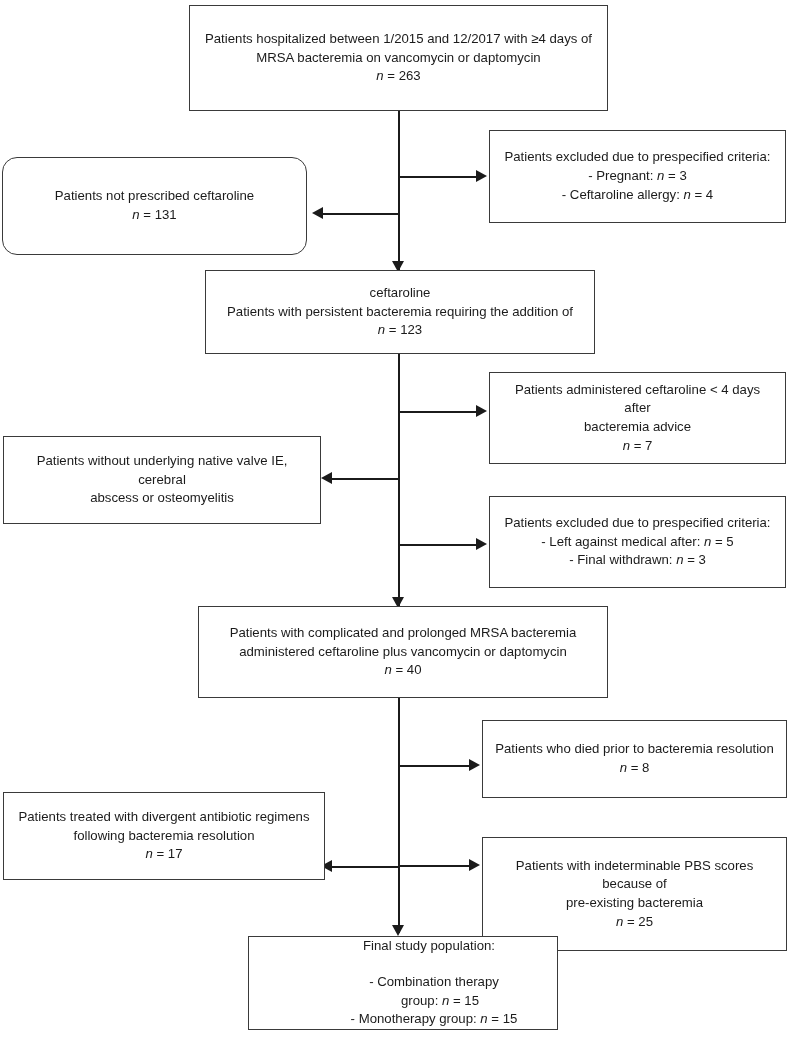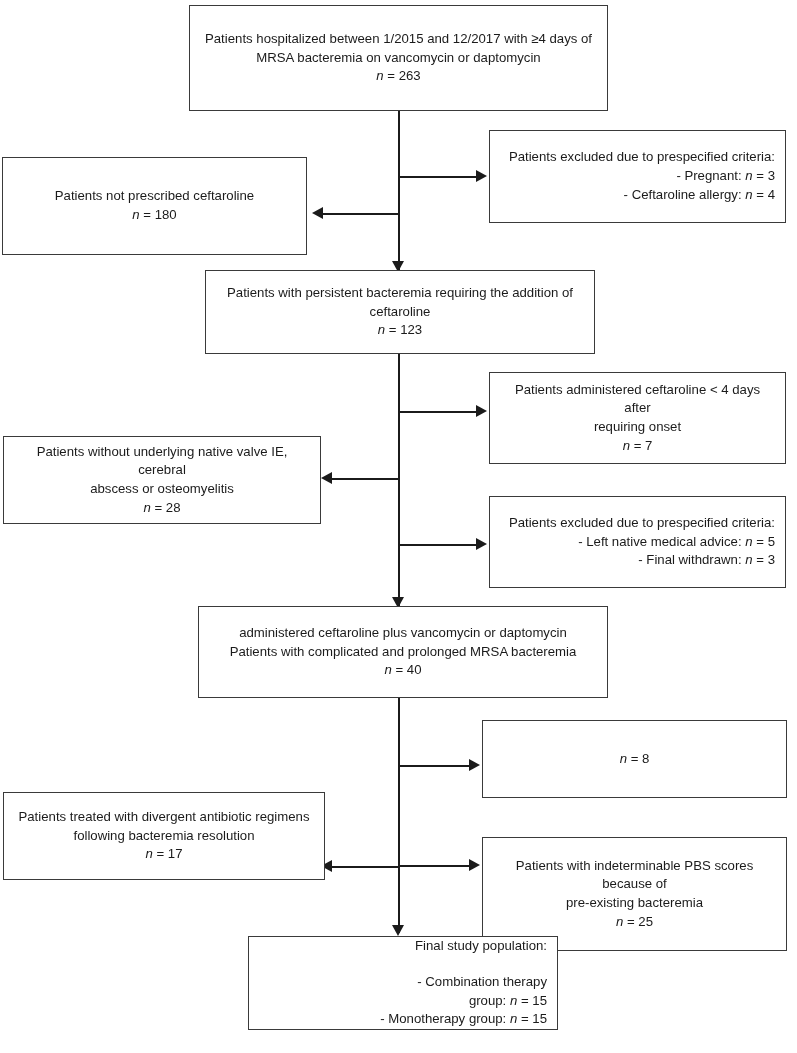--- a/index.html
+++ b/index.html
@@ -33,21 +33,21 @@
   }
   .node .body {
     width: 100%;
     padding: 0 10px;
     box-sizing: border-box;
     font-size: 13.2px;
     line-height: 1.42;
     color: #1b1b1b;
   }
   .center-text { text-align: center; }
-  .list-text   { text-align: right; padding-left: 26px; }
+  .list-text   { text-align: center; padding-left: 26px; }
   .node .ln { display: block; white-space: pre-wrap; }
   .n-italic { font-style: italic; }
 
   
   .vline, .hline {
     position: absolute;
     background: #1b1b1b;
     z-index: 1;
   }
   .vline { width: 1.8px; }
@@ -121,70 +121,70 @@
   </div>
 
   <div class="node" style="left:489px; top:130px; width:297px; height:93px;">
     <div class="body list-text">
       <span class="ln">Patients excluded due to prespecified criteria:</span>
       <span class="ln"><span>- Pregnant: </span><i class="n-italic">n</i><span> = 3</span></span>
       <span class="ln"><span>- Ceftaroline allergy: </span><i class="n-italic">n</i><span> = 4</span></span>
     </div>
   </div>
 
-  <div class="node" style="left:2px; top:157px; width:305px; height:98px;">
+  <div class="node" style="left:2px; top:157px; width:305px; height:98px;border-radius:15px;">
     <div class="body center-text">
       <span class="ln">Patients not prescribed ceftaroline</span>
-      <span class="ln"><i class="n-italic">n</i><span> = 180</span></span>
+      <span class="ln"><i class="n-italic">n</i><span> = 131</span></span>
     </div>
   </div>
 
   <div class="node" style="left:205px; top:270px; width:390px; height:84px;">
     <div class="body center-text">
+      <span class="ln">ceftaroline</span>
       <span class="ln">Patients with persistent bacteremia requiring the addition of</span>
-      <span class="ln">ceftaroline</span>
       <span class="ln"><i class="n-italic">n</i><span> = 123</span></span>
     </div>
   </div>
 
   <div class="node" style="left:489px; top:372px; width:297px; height:92px;justify-content:flex-end;">
     <div class="body center-text">
       <span class="ln">Patients administered ceftaroline &lt; 4 days after</span>
-      <span class="ln">requiring onset</span>
+      <span class="ln">bacteremia advice</span>
       <span class="ln"><i class="n-italic">n</i><span> = 7</span></span>
     </div>
   </div>
 
   <div class="node" style="left:3px; top:436px; width:318px; height:88px;">
     <div class="body center-text">
       <span class="ln">Patients without underlying native valve IE, cerebral</span>
       <span class="ln">abscess or osteomyelitis</span>
-      <span class="ln"><i class="n-italic">n</i><span> = 28</span></span>
     </div>
   </div>
 
   <div class="node" style="left:489px; top:496px; width:297px; height:92px;">
     <div class="body list-text">
       <span class="ln">Patients excluded due to prespecified criteria:</span>
-      <span class="ln"><span>- Left native medical advice: </span><i class="n-italic">n</i><span> = 5</span></span>
+      <span class="ln"><span>- Left against medical after: </span><i class="n-italic">n</i><span> = 5</span></span>
       <span class="ln"><span>- Final withdrawn: </span><i class="n-italic">n</i><span> = 3</span></span>
     </div>
   </div>
 
   <div class="node" style="left:198px; top:606px; width:410px; height:92px;">
     <div class="body center-text">
+      <span class="ln">Patients with complicated and prolonged MRSA bacteremia</span>
       <span class="ln">administered ceftaroline plus vancomycin or daptomycin</span>
-      <span class="ln">Patients with complicated and prolonged MRSA bacteremia</span>
       <span class="ln"><i class="n-italic">n</i><span> = 40</span></span>
     </div>
   </div>
 
   <div class="node" style="left:482px; top:720px; width:305px; height:button; height:button;"></div>
   <div class="node" style="left:482px; top:720px; width:305px; height:78px;">
     <div class="body center-text">
+      <span class="ln">Patients who died prior to bacteremia resolution</span>
       <span class="ln"><i class="n-italic">n</i><span> = 8</span></span>
     </div>
   </div>
 
   <div class="node" style="left:3px; top:792px; width:322px; height:88px;">
     <div class="body center-text">
       <span class="ln">Patients treated with divergent antibiotic regimens</span>
       <span class="ln">following bacteremia resolution</span>
       <span class="ln"><i class="n-italic">n</i><span> = 17</span></span>
     </div>

